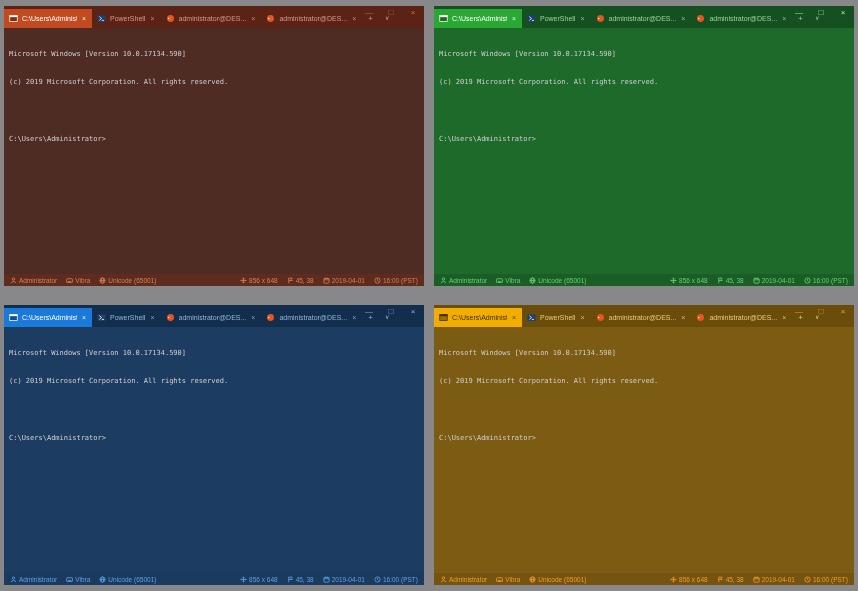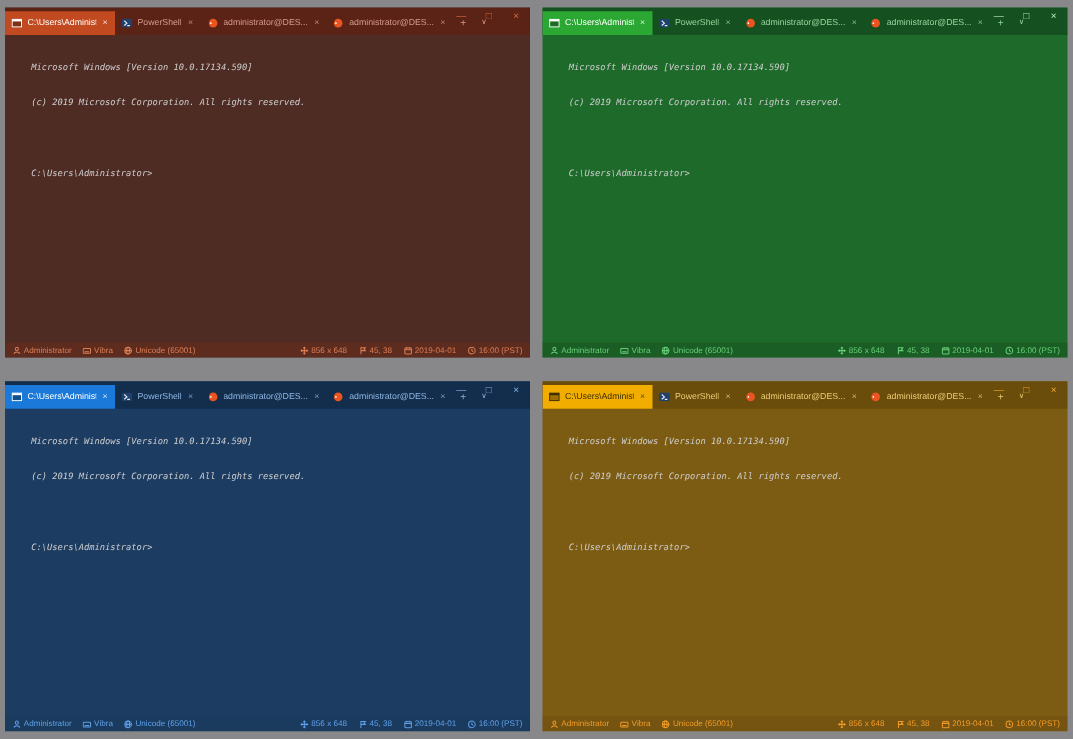--- a/index.html
+++ b/index.html
@@ -45,24 +45,24 @@
   }
   .chevron{font-size:6px;}
   .win-controls{
     display:flex;align-self:flex-start;color:var(--ctrl);margin-left:auto;
   }
   .wc{width:22px;height:15px;line-height:14px;text-align:center;font-size:8px;cursor:pointer;}
   .wc.close{opacity:1;}
   .wc.min,.wc.max{opacity:.9;}
   
   .screen{
-    flex:1;padding:3px 21px;
+    flex:1;padding:3px 5px;
     font-family:"DejaVu Sans Mono","Liberation Mono",monospace;
     font-size:7px;line-height:1.35;
-    color:var(--ttext);white-space:pre;cursor:text;font-style:italic;
+    color:var(--ttext);white-space:pre;cursor:text;
   }
   
   .status-bar{
     height:12px;background:var(--sbg);color:var(--stext);
     display:flex;justify-content:space-between;align-items:center;
     padding:0 6px;font-size:6.5px;flex-shrink:0;
   }
   .sgroup{display:flex;align-items:center;}
   .sitem{display:flex;align-items:center;margin-right:9px;white-space:nowrap;}
   .sgroup.right .sitem{margin-right:0;margin-left:9px;}

